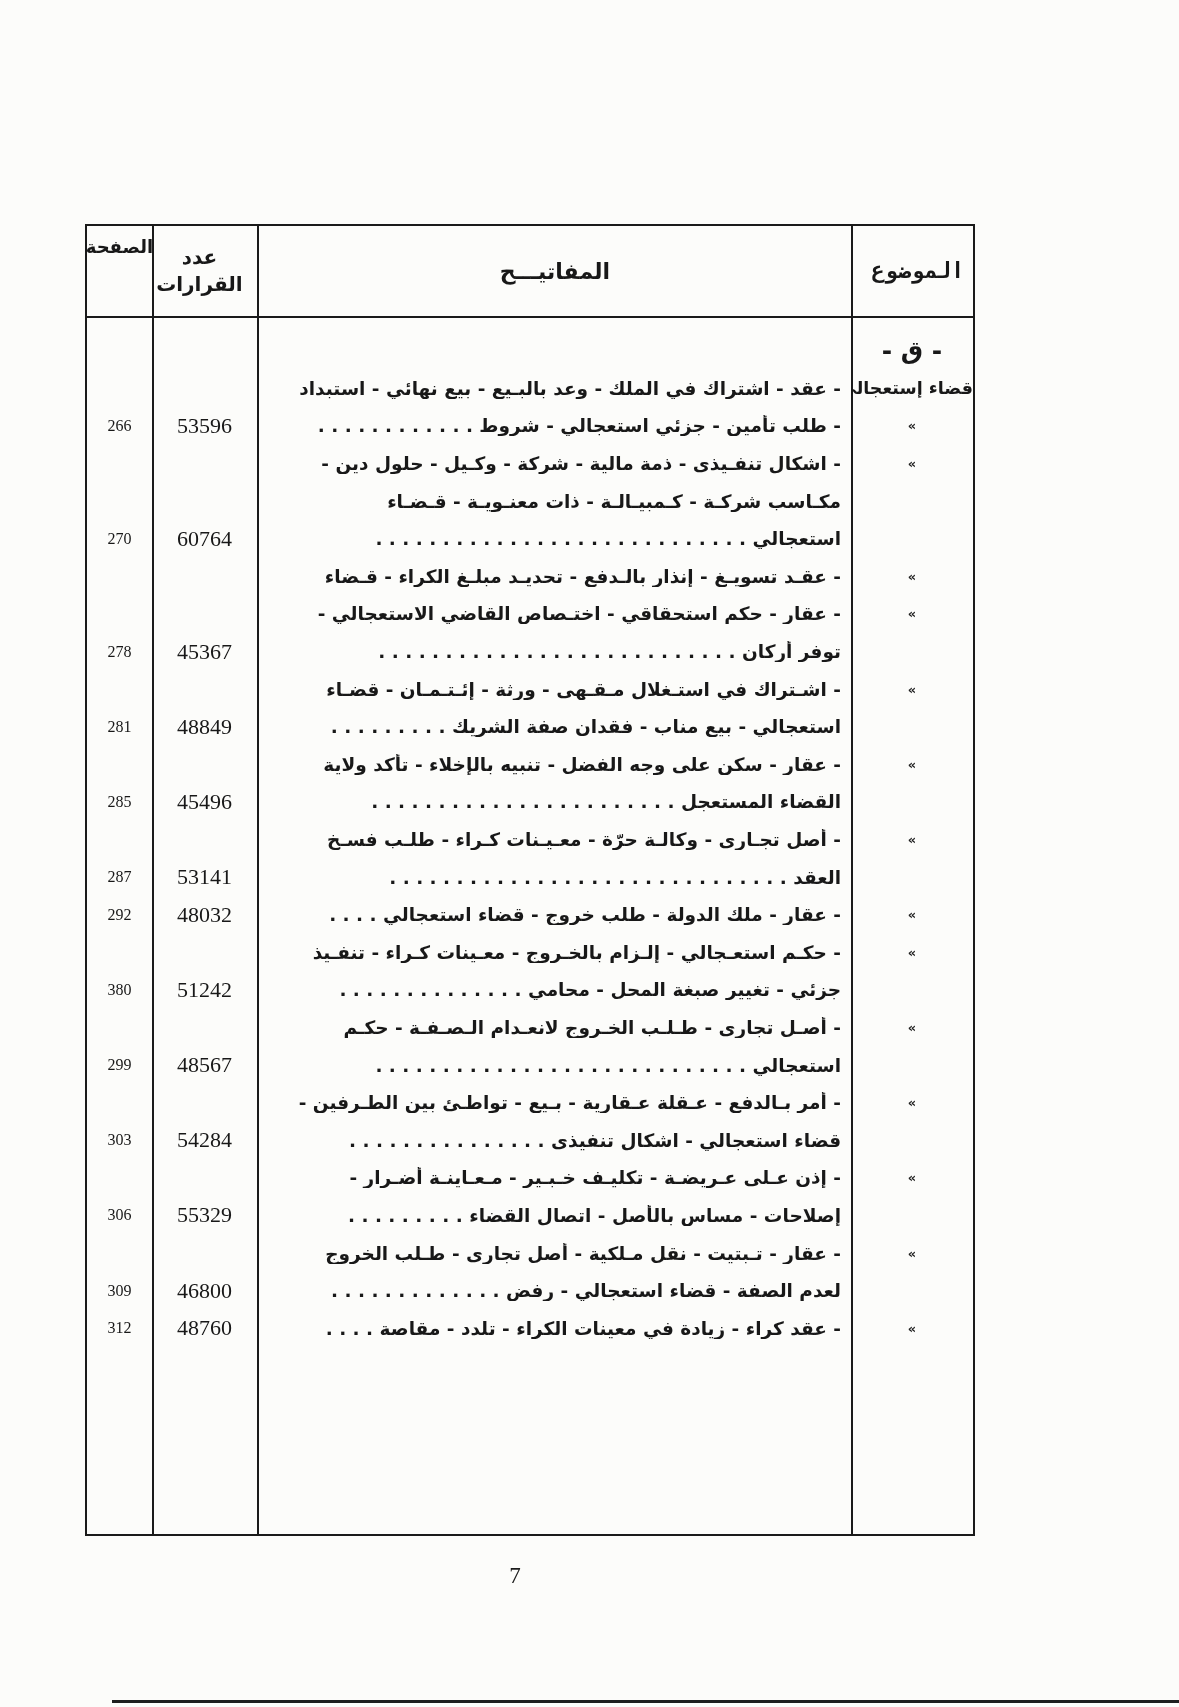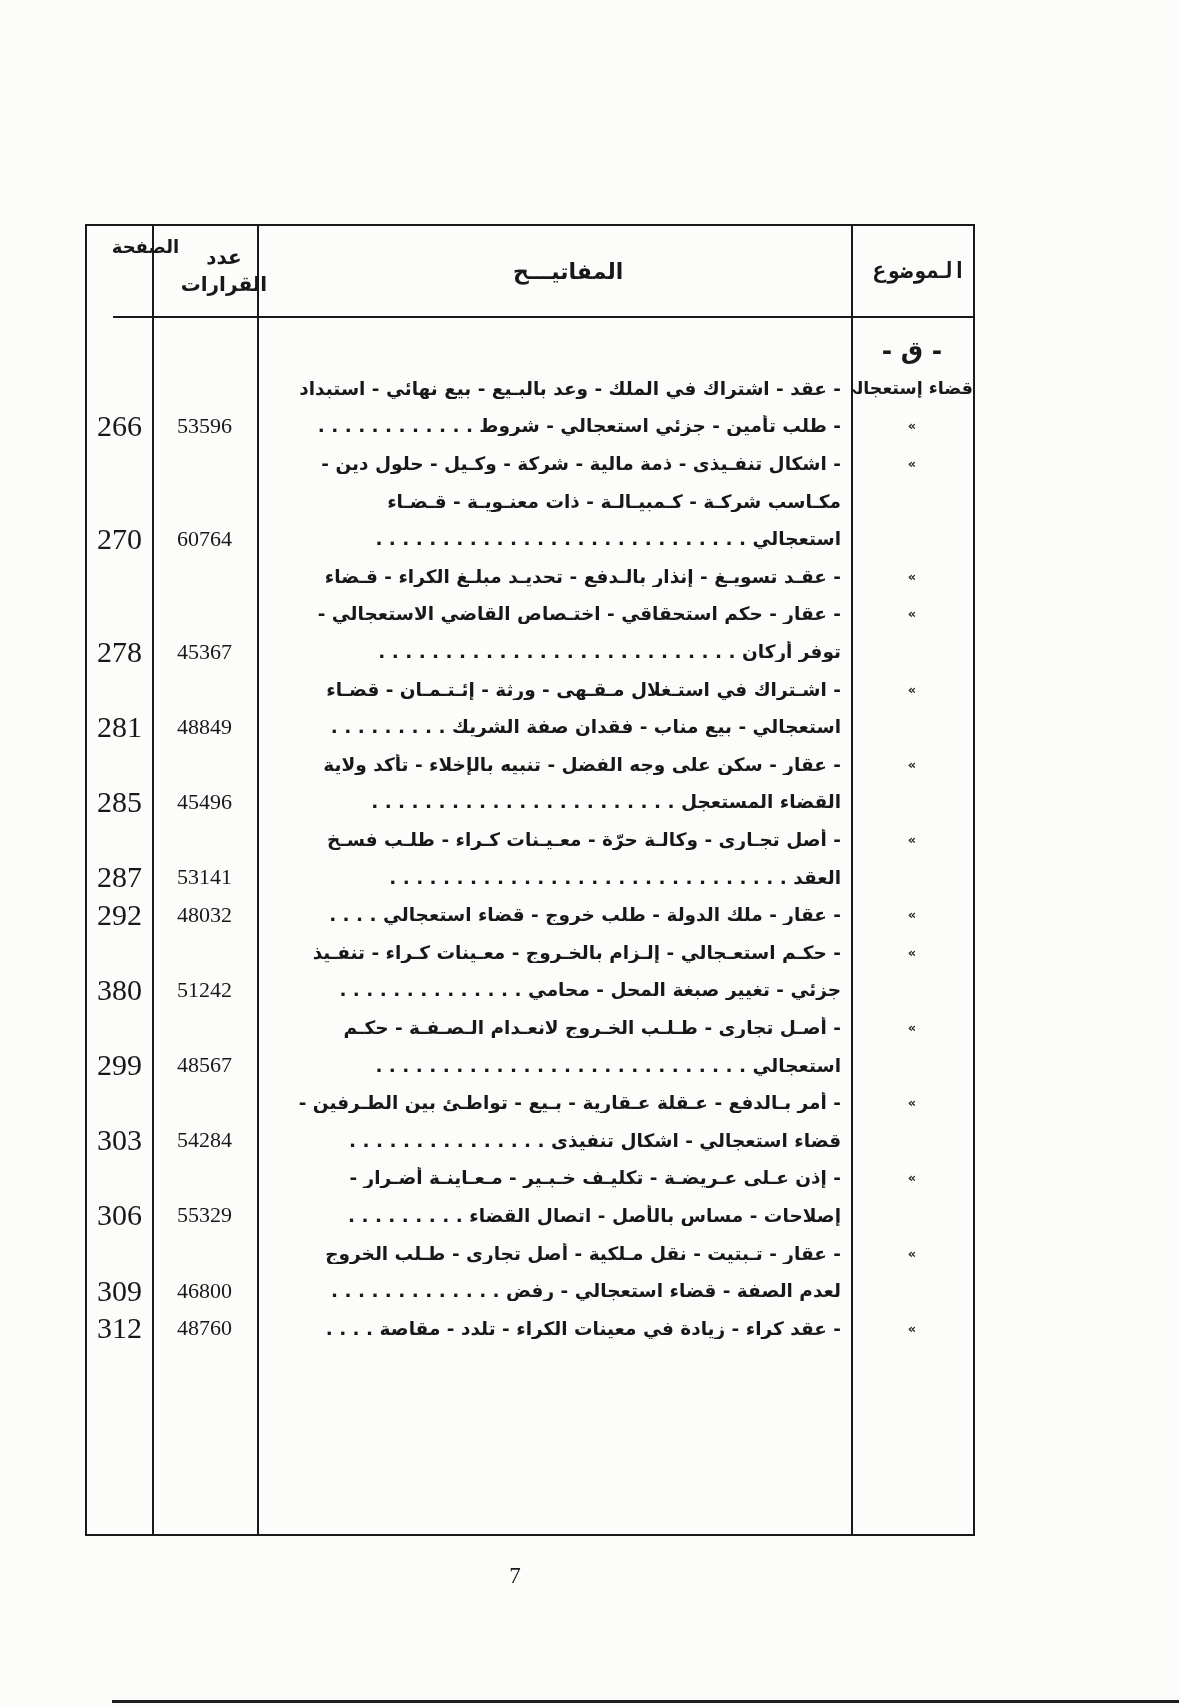--- a/index.html
+++ b/index.html
@@ -21,35 +21,34 @@
   }
   .vline{position:absolute;top:0;bottom:0;width:2px;background:#1a1a1a;}
   .vline.v1{left:65px;}
   .vline.v2{left:170px;}
   .vline.v3{left:764px;}
   
   .thead{
     position:absolute;left:0;right:0;top:0;height:90px;
     border-bottom:2px solid #1a1a1a;
     display:flex;
-    margin-left:26px;
   }
   .th{
     display:flex;flex-direction:column;justify-content:center;align-items:center;
     font-weight:bold;font-size:21px;direction:rtl;
   }
   .th.page-h{width:65px;font-size:18px;align-self:flex-start;padding-top:10px;}
   .th.dec-h{width:105px;line-height:1.35;font-size:20px;}
   .th.keys-h{width:682px;font-size:22px;}
   .th.subj-h{width:122px;font-size:22px;font-family:Liberation Mono, monospace;}
   
   .tbody{position:absolute;left:0;right:0;top:92px;padding-top:14px;}
   .line{display:flex;height:37.6px;align-items:center;}
   .cell{box-sizing:border-box;overflow:hidden;white-space:nowrap;}
-  .page-cell{width:65px;text-align:center;font-family:"Liberation Serif",serif;font-size:30px;}
+  .page-cell{width:65px;text-align:center;font-family:"Liberation Serif",serif;font-size:16px;}
   .dec-cell{width:105px;text-align:center;font-family:"Liberation Serif",serif;font-size:22px;}
   .keys-cell{
     width:594px;direction:rtl;text-align:right;
     font-weight:bold;font-size:18.5px;
     padding:0 10px 0 4px;letter-spacing:.2px;
   }
   .cont .keys-cell{padding-right:10px;}
   .subject-cell{
     width:122px;direction:rtl;text-align:center;
     font-weight:bold;font-size:17.5px;

